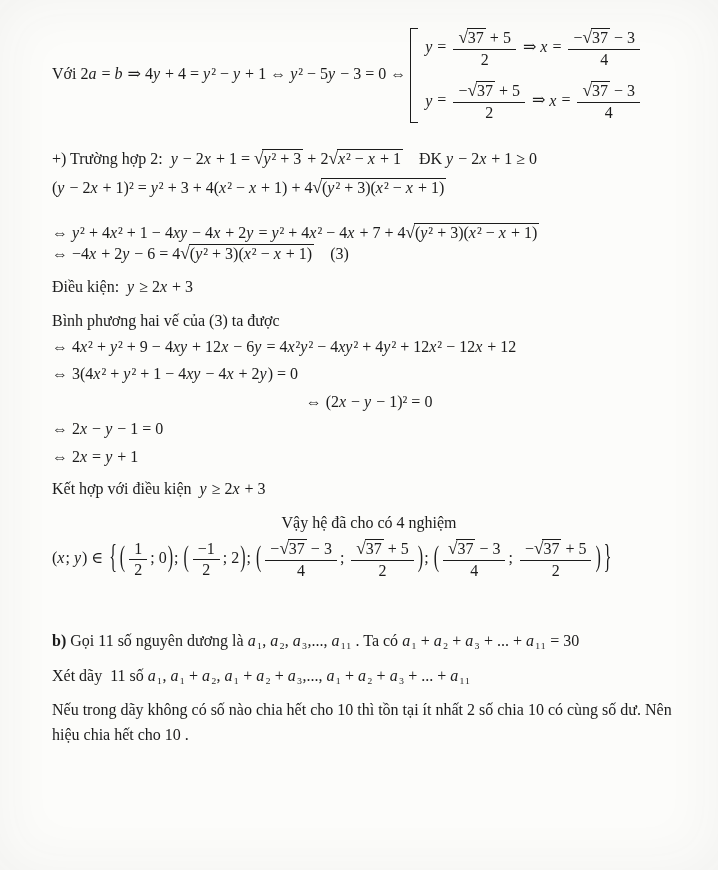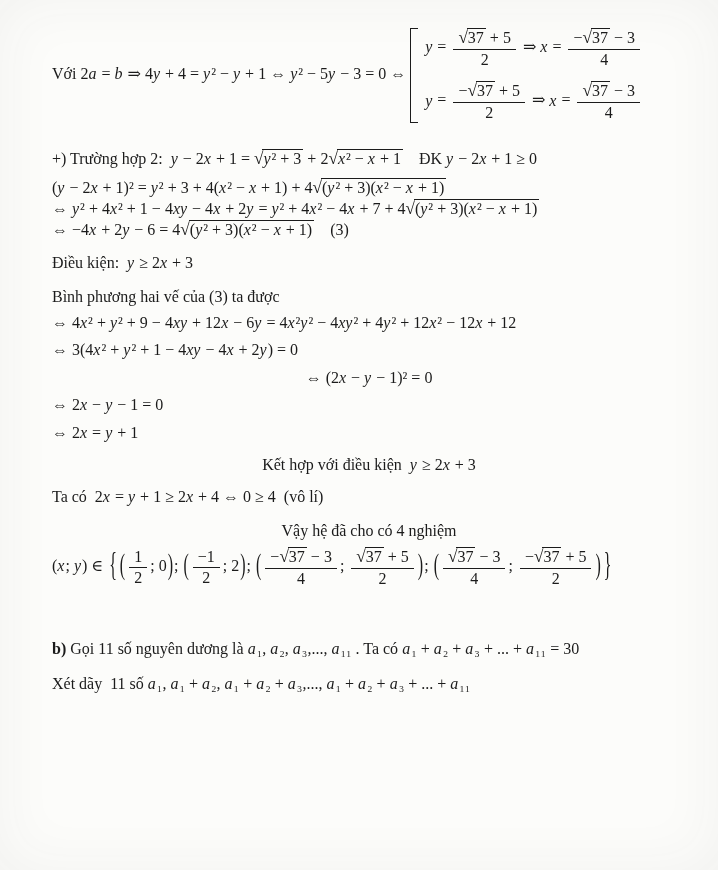--- a/index.html
+++ b/index.html
@@ -32,31 +32,31 @@
   .crows{display:inline-flex;flex-direction:column;gap:12px;}
   .crow{white-space:pre;}
   
   .bigd{display:inline-block;transform:scaleY(1.8);transform-origin:50% 58%;margin:0 1px;}
   .bigD{transform:scaleY(2.15);margin:0 2px;}
   
   [data-name="line-case-analysis"]{margin-top:10px;}
   [data-name="line-case2-header"]{margin-top:25px;}
   [data-name="line-squaring-note-1"]{margin-top:15px;}
   [data-name="eq-squared-expansion-1"]{margin-top:8px;}
-  [data-name="eq-equiv-1"]{margin-top:0;}
+  [data-name="eq-equiv-1"]{margin-top:24px;}
   [data-name="eq-equiv-2-labeled-3"]{margin-top:0;}
   [data-name="line-condition-1"]{margin-top:12px;}
   [data-name="line-squaring-note-2"]{margin-top:13px;}
   [data-name="eq-squared-expansion-2"]{margin-top:12px;}
   [data-name="eq-expanded"]{margin-top:5px;}
   [data-name="eq-factored-3"]{margin-top:6px;}
   [data-name="eq-square-zero"]{margin-top:7px;text-align:center;}
   [data-name="eq-linear"]{margin-top:6px;}
   [data-name="eq-final-relation"]{margin-top:6px;}
-  [data-name="line-combine-condition"]{margin-top:11px;text-align:center;}
+  [data-name="line-combine-condition"]{margin-top:11px;}
   [data-name="line-contradiction"]{margin-top:11px;}
   [data-name="line-conclusion"]{margin-top:13px;text-align:center;}
   [data-name="eq-solution-set"]{margin-top:6px;}
   [data-name="line-part-b-intro"]{margin-top:50px;}
   [data-name="line-sequence"]{margin-top:14px;}
   [data-name="line-pigeonhole"]{margin-top:12px;line-height:1.55;}
 </style>
 </head>
 <body>
 
@@ -95,31 +95,31 @@
           <span class="math rbar" data-name="radicand">(<i>y</i>² + 3)(<i>x</i>² − <i>x</i> + 1)</span>
         </span><span class="math" data-name="math-run">    (3)</span></div>
       <div class="mline" data-name="line-condition-1"><span class="txt" data-name="text-run">Điều kiện:  </span><span class="math" data-name="math-run"><i>y</i> ≥ 2<i>x</i> + 3</span></div>
       <div class="mline" data-name="line-squaring-note-2"><span class="txt" data-name="text-run">Bình phương hai vế của (3) ta được</span></div>
       <div class="mline" data-name="eq-expanded"><span class="math" data-name="math-run">⇔ 4<i>x</i>² + <i>y</i>² + 9 − 4<i>xy</i> + 12<i>x</i> − 6<i>y</i> = 4<i>x</i>²<i>y</i>² − 4<i>xy</i>² + 4<i>y</i>² + 12<i>x</i>² − 12<i>x</i> + 12</span></div>
       <div class="mline" data-name="eq-factored-3"><span class="math" data-name="math-run">⇔ 3(4<i>x</i>² + <i>y</i>² + 1 − 4<i>xy</i> − 4<i>x</i> + 2<i>y</i>) = 0</span></div>
       <div class="mline" data-name="eq-square-zero"><span class="math" data-name="math-run">⇔ (2<i>x</i> − <i>y</i> − 1)² = 0</span></div>
       <div class="mline" data-name="eq-linear"><span class="math" data-name="math-run">⇔ 2<i>x</i> − <i>y</i> − 1 = 0</span></div>
       <div class="mline" data-name="eq-final-relation"><span class="math" data-name="math-run">⇔ 2<i>x</i> = <i>y</i> + 1</span></div>
       <div class="mline" data-name="line-combine-condition"><span class="txt" data-name="text-run">Kết hợp với điều kiện  </span><span class="math" data-name="math-run"><i>y</i> ≥ 2<i>x</i> + 3</span></div>
-      <div class="mline" data-name="line-contradiction"><span class="txt" data-name="text-run">Ta có  </span><span class="math" data-name="math-run">2<i>x</i> = <i>y</i> + 1 ≥ 2<i>x</i> + 4 ⇔ 0 ≥ 4</span><span class="txt" data-name="text-run">  (vô lí)</span></div>
       <div class="mline" data-name="line-conclusion"><span class="txt" data-name="text-run">Vậy hệ đã cho có 4 nghiệm</span></div>
       <div class="mline" data-name="eq-solution-set"><span class="math" data-name="math-run">(<i>x</i>; <i>y</i>) ∈ </span><span class="bigd bigD" data-name="big-brace">{</span><span class="bigd" data-name="big-delimiter">(</span><span class="frac" data-name="fraction"><span class="math num" data-name="numerator"><span class="math" data-name="math-run">1</span></span><span class="math den" data-name="denominator"><span class="math" data-name="math-run">2</span></span></span><span class="math" data-name="math-run">; 0</span><span class="bigd" data-name="big-delimiter">)</span><span class="math" data-name="math-run">; </span><span class="bigd" data-name="big-delimiter">(</span><span class="frac" data-name="fraction"><span class="math num" data-name="numerator"><span class="math" data-name="math-run">−1</span></span><span class="math den" data-name="denominator"><span class="math" data-name="math-run">2</span></span></span><span class="math" data-name="math-run">; 2</span><span class="bigd" data-name="big-delimiter">)</span><span class="math" data-name="math-run">; </span><span class="bigd" data-name="big-delimiter">(</span><span class="frac" data-name="fraction"><span class="math num" data-name="numerator"><span class="math" data-name="math-run">−</span><span class="sqrt" data-name="radical">
               <span class="rsign" data-name="radical-sign-icon">√</span>
               <span class="math rbar" data-name="radicand">37</span>
             </span><span class="math" data-name="math-run"> − 3</span></span><span class="math den" data-name="denominator"><span class="math" data-name="math-run">4</span></span></span><span class="math" data-name="math-run">; </span><span class="frac" data-name="fraction"><span class="math num" data-name="numerator"><span class="sqrt" data-name="radical">
               <span class="rsign" data-name="radical-sign-icon">√</span>
               <span class="math rbar" data-name="radicand">37</span>
             </span><span class="math" data-name="math-run"> + 5</span></span><span class="math den" data-name="denominator"><span class="math" data-name="math-run">2</span></span></span><span class="bigd" data-name="big-delimiter">)</span><span class="math" data-name="math-run">; </span><span class="bigd" data-name="big-delimiter">(</span><span class="frac" data-name="fraction"><span class="math num" data-name="numerator"><span class="sqrt" data-name="radical">
               <span class="rsign" data-name="radical-sign-icon">√</span>
               <span class="math rbar" data-name="radicand">37</span>
             </span><span class="math" data-name="math-run"> − 3</span></span><span class="math den" data-name="denominator"><span class="math" data-name="math-run">4</span></span></span><span class="math" data-name="math-run">; </span><span class="frac" data-name="fraction"><span class="math num" data-name="numerator"><span class="math" data-name="math-run">−</span><span class="sqrt" data-name="radical">
               <span class="rsign" data-name="radical-sign-icon">√</span>
               <span class="math rbar" data-name="radicand">37</span>
             </span><span class="math" data-name="math-run"> + 5</span></span><span class="math den" data-name="denominator"><span class="math" data-name="math-run">2</span></span></span><span class="bigd" data-name="big-delimiter">)</span><span class="bigd bigD" data-name="big-brace">}</span></div>
       <div class="mline" data-name="line-part-b-intro"><span class="txt bold" data-name="bold-text-run">b)</span><span class="txt" data-name="text-run"> Gọi 11 số nguyên dương là </span><span class="math" data-name="math-run"><i>a</i>₁, <i>a</i>₂, <i>a</i>₃,..., <i>a</i>₁₁</span><span class="txt" data-name="text-run"> . Ta có </span><span class="math" data-name="math-run"><i>a</i>₁ + <i>a</i>₂ + <i>a</i>₃ + ... + <i>a</i>₁₁ = 30</span></div>
       <div class="mline" data-name="line-sequence"><span class="txt" data-name="text-run">Xét dãy  11 số </span><span class="math" data-name="math-run"><i>a</i>₁, <i>a</i>₁ + <i>a</i>₂, <i>a</i>₁ + <i>a</i>₂ + <i>a</i>₃,..., <i>a</i>₁ + <i>a</i>₂ + <i>a</i>₃ + ... + <i>a</i>₁₁</span></div>
+      <div class="mline" data-name="line-pigeonhole"><span class="txt" data-name="text-run">Nếu trong dãy không có số nào chia hết cho 10 thì tồn tại ít nhất 2 số chia 10 có cùng số dư. Nên hiệu chia hết cho 10 .</span></div>
     </div>
 </div>
 
 </body></html>

